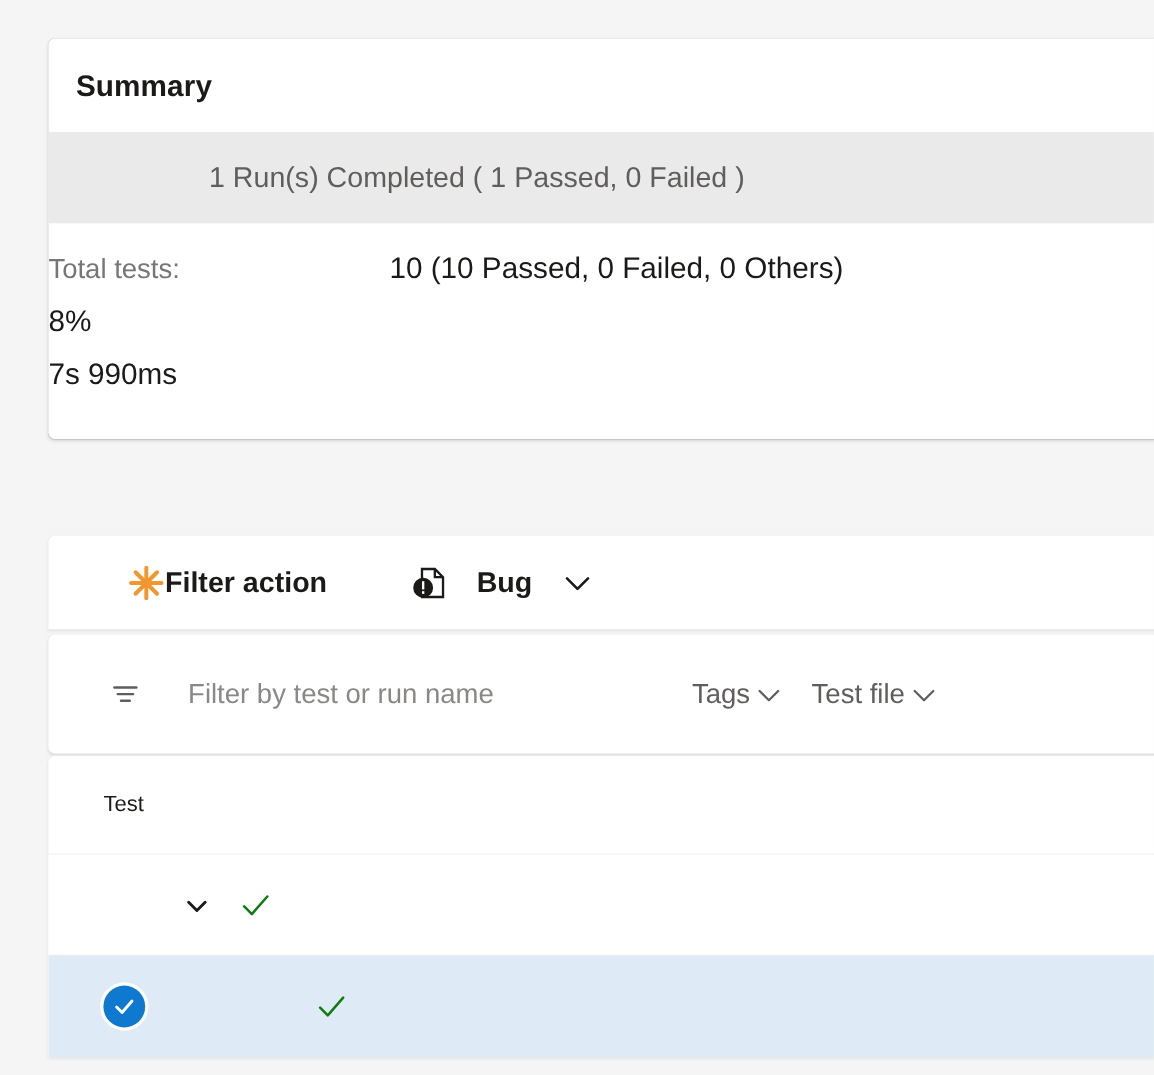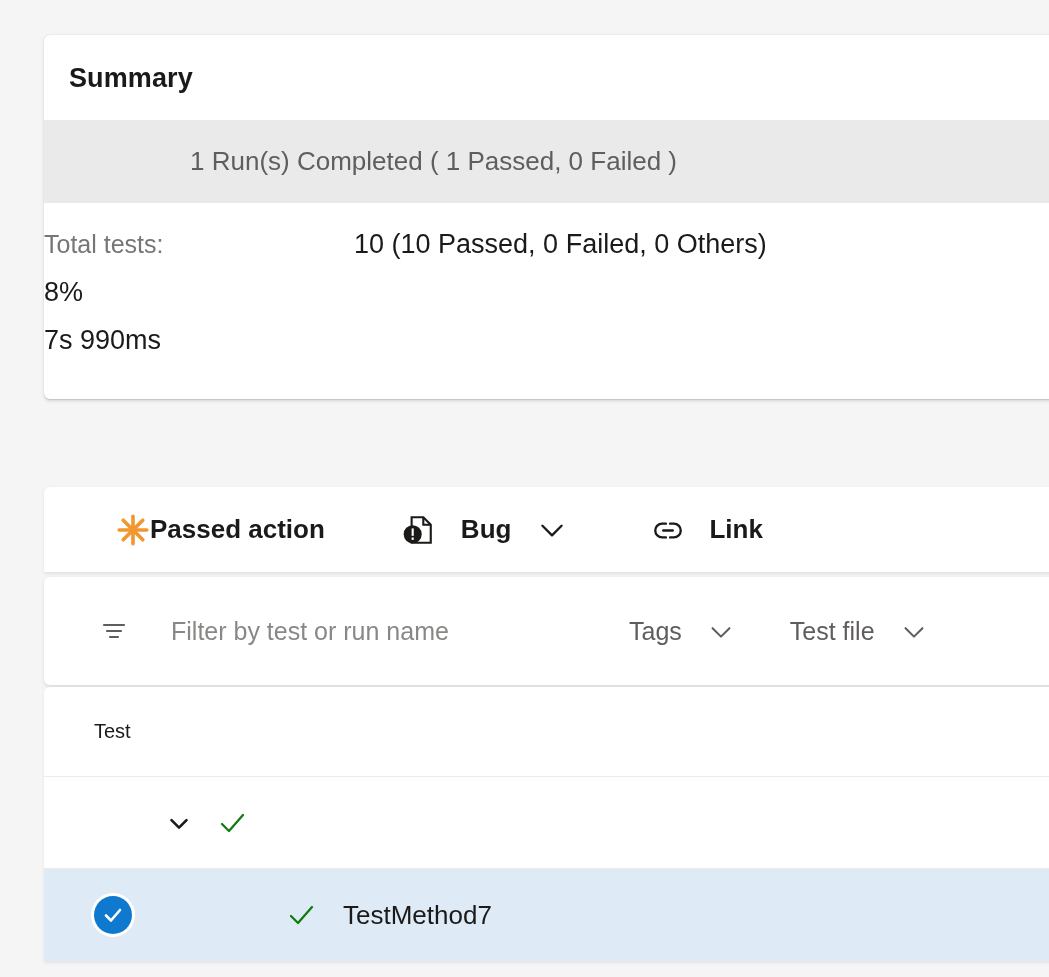--- a/index.html
+++ b/index.html
@@ -116,25 +116,25 @@
     font-family: inherit;
     color: #1b1a19;
     background: transparent;
     width: 430px;
   }
   .filter-input::placeholder { color: #8a8886; }
   .dropdown {
     display: flex;
     align-items: center;
     cursor: pointer;
-    gap: 24px;
+    gap: 2px;
     white-space: nowrap;
   }
   .dd-tags { margin-left: 30px; }
-  .dd-testfile { margin-left: 54px; }
+  .dd-testfile { margin-left: 24px; }
   .dd-label {
     font-size: 25px;
     color: #605e5c;
   }
   .dd-chev { width: 30px; height: 30px; display: block; flex: none; }
 
   
   .list-card {
     position: absolute;
     left: 44px; top: 687px;
@@ -227,21 +227,21 @@
       <span>
         <svg class="icon-asterisk" viewBox="0 0 32 32">
           <g stroke="#f2962f" stroke-width="3.4" stroke-linecap="round">
             <line x1="16" y1="3" x2="16" y2="29"></line>
             <line x1="3" y1="16" x2="29" y2="16"></line>
             <line x1="6.8" y1="6.8" x2="25.2" y2="25.2"></line>
             <line x1="25.2" y1="6.8" x2="6.8" y2="25.2"></line>
           </g>
         </svg>
       </span>
-      <span class="tb-label">Passed action</span>
+      <span class="tb-label">Filter action</span>
     </button>
 
     <span class="tb-gap-1"></span>
 
     <button class="tb-btn">
       <span>
         <svg class="icon-bug" viewBox="0 0 32 32">
           <path d="M10 4 h11 l7 7 v17 h-18 z" fill="none" stroke="#1b1a19" stroke-width="2"></path>
           <path d="M21 4 v7 h7" fill="none" stroke="#1b1a19" stroke-width="2"></path>
           <circle cx="11" cy="20" r="8.5" fill="#1b1a19"></circle>
@@ -254,31 +254,20 @@
       <span style="width:24px"></span>
       <span>
         <svg class="icon-chev" viewBox="0 0 32 32">
           <path d="M7 12 L16 21 L25 12" fill="none" stroke="#1b1a19" stroke-width="2.2" stroke-linecap="round" stroke-linejoin="round"></path>
         </svg>
       </span>
     </button>
 
     <span class="tb-gap-3"></span>
 
-    <button class="tb-btn">
-      <span>
-        <svg class="icon-link" viewBox="0 0 32 32">
-          <path d="M14 10 h-3.5 a6.5 6.5 0 0 0 0 13 h3.5" fill="none" stroke="#1b1a19" stroke-width="2.2" stroke-linecap="round"></path>
-          <path d="M18 10 h3.5 a6.5 6.5 0 0 1 0 13 h-3.5" fill="none" stroke="#1b1a19" stroke-width="2.2" stroke-linecap="round"></path>
-          <line x1="11.5" y1="16.5" x2="20.5" y2="16.5" stroke="#1b1a19" stroke-width="2.2" stroke-linecap="round"></line>
-        </svg>
-      </span>
-      <span class="tb-gap-4"></span>
-      <span class="tb-label">Link</span>
-    </button>
   </div>
 
   <div class="filter-card">
     <span class="filter-icon-wrap">
       <svg viewBox="0 0 32 32" width="32" height="32">
         <g stroke="#605e5c" stroke-width="2.2" stroke-linecap="round">
           <line x1="6" y1="10" x2="26" y2="10"></line>
           <line x1="9" y1="16" x2="23" y2="16"></line>
           <line x1="12" y1="22" x2="20" y2="22"></line>
         </g>
@@ -329,18 +318,17 @@
       <span class="sel-check">
         <svg viewBox="0 0 24 24">
           <path d="M5 12.5 L10 17.5 L19 7" fill="none" stroke="#ffffff" stroke-width="2.6" stroke-linecap="round" stroke-linejoin="round"></path>
         </svg>
       </span>
       <span class="method-check">
         <svg viewBox="0 0 32 32" width="32" height="32">
           <path d="M6 17 L13 24 L27 8" fill="none" stroke="#107c10" stroke-width="2.3" stroke-linecap="round" stroke-linejoin="round"></path>
         </svg>
       </span>
-      <span class="method-name">TestMethod7</span>
     </div>
 
   </div>
 
 </div>
 
 </body></html>

